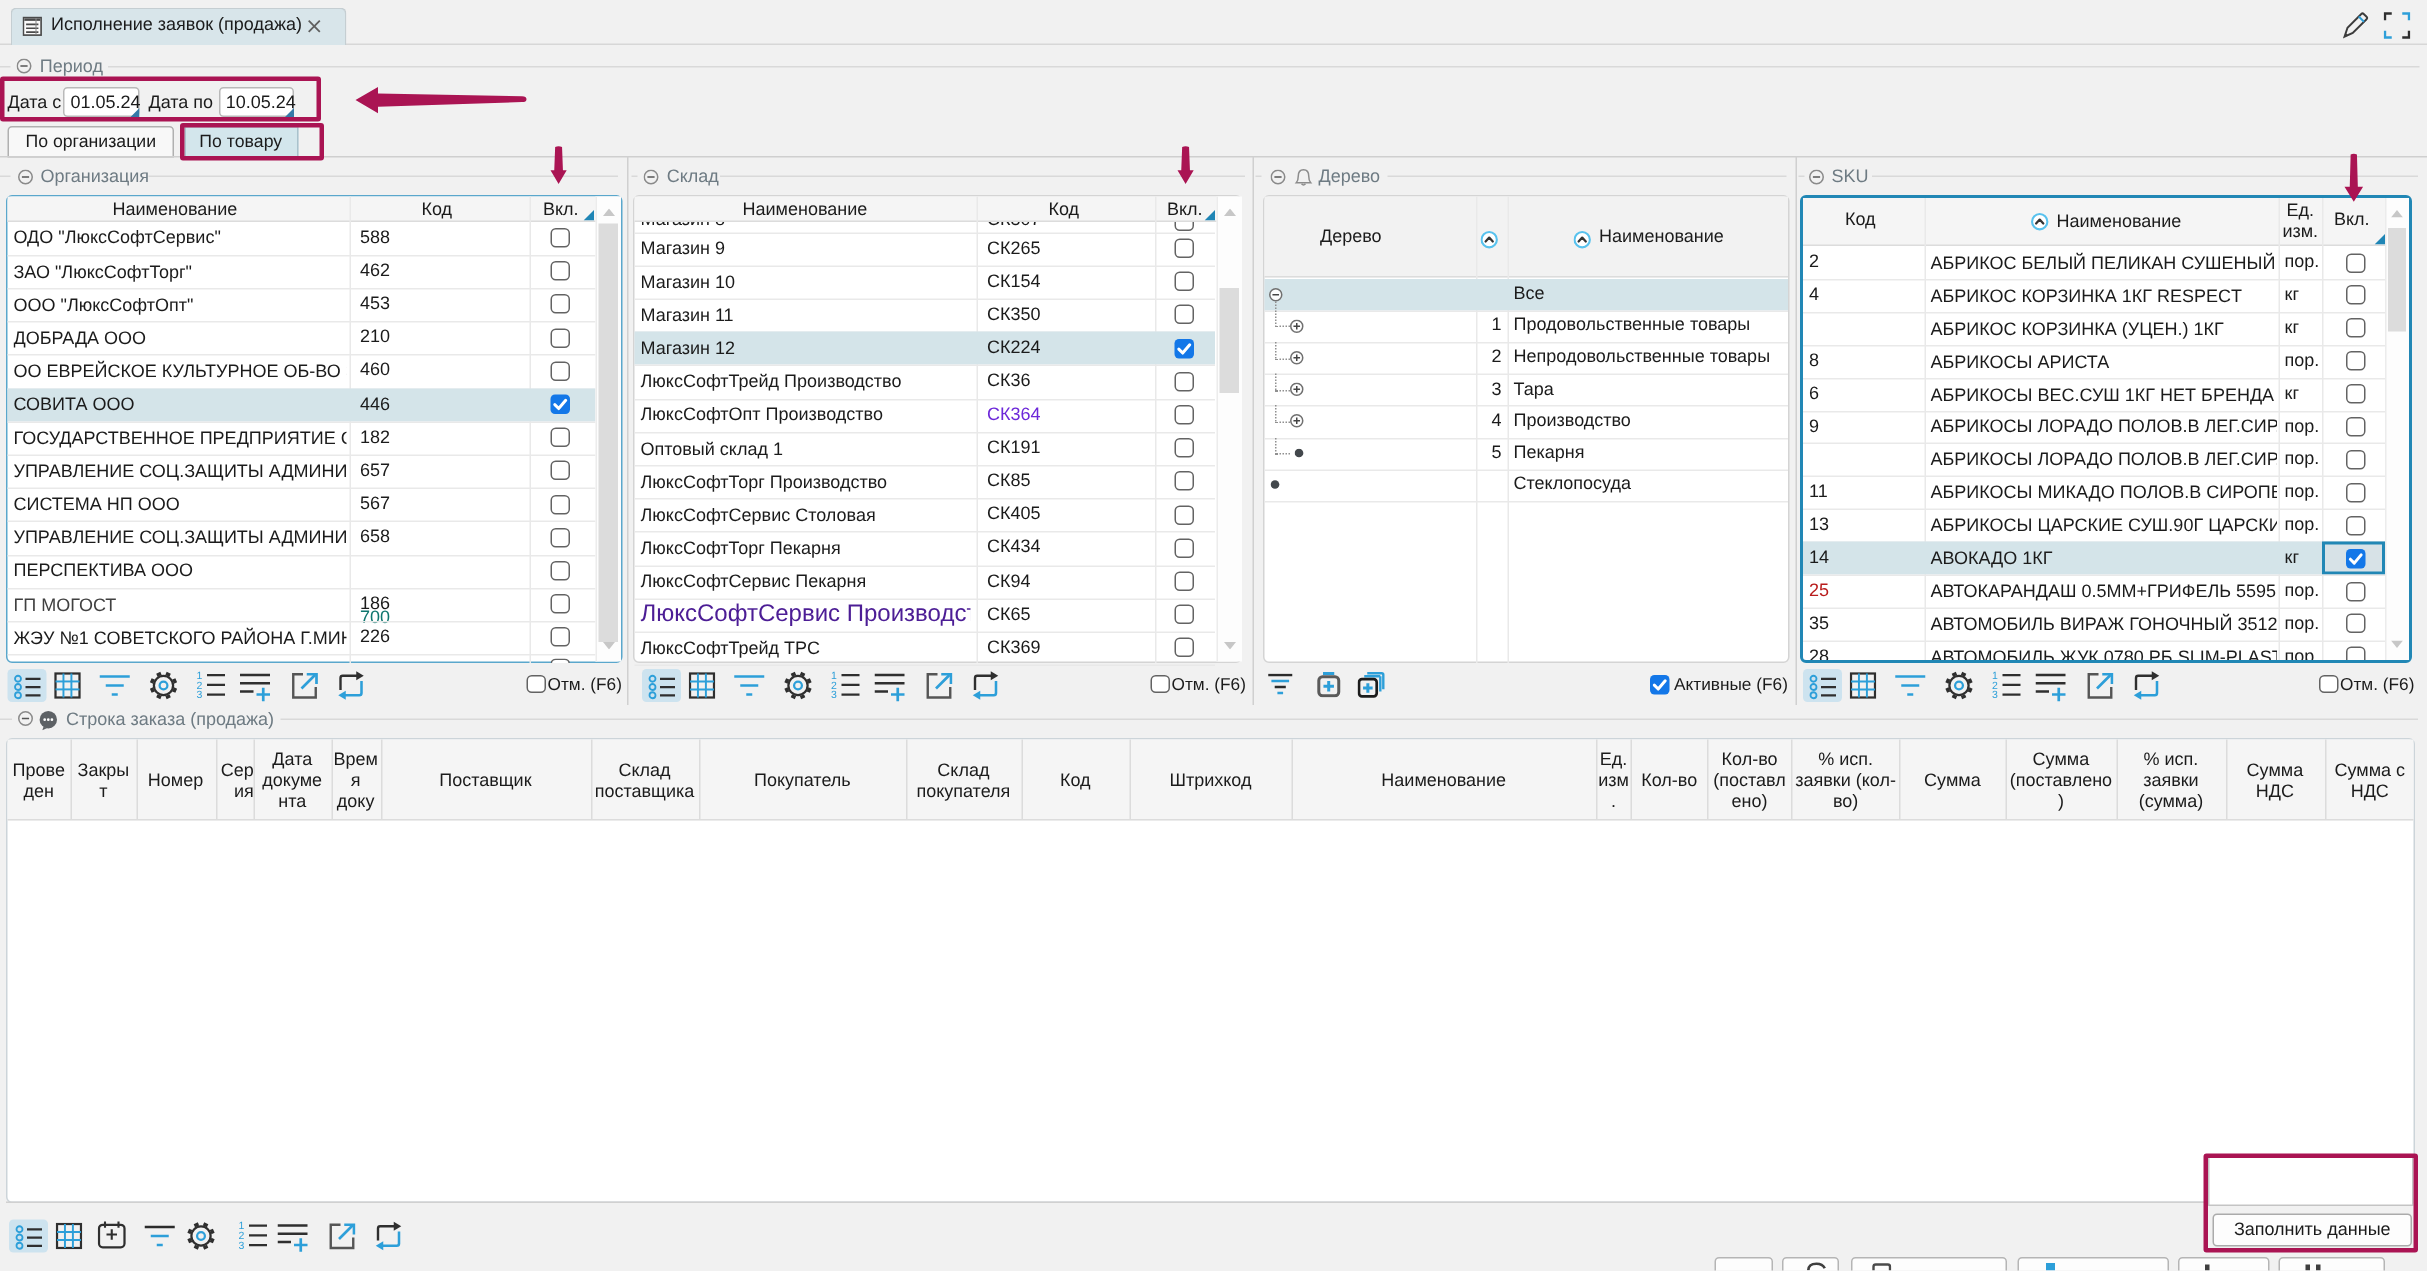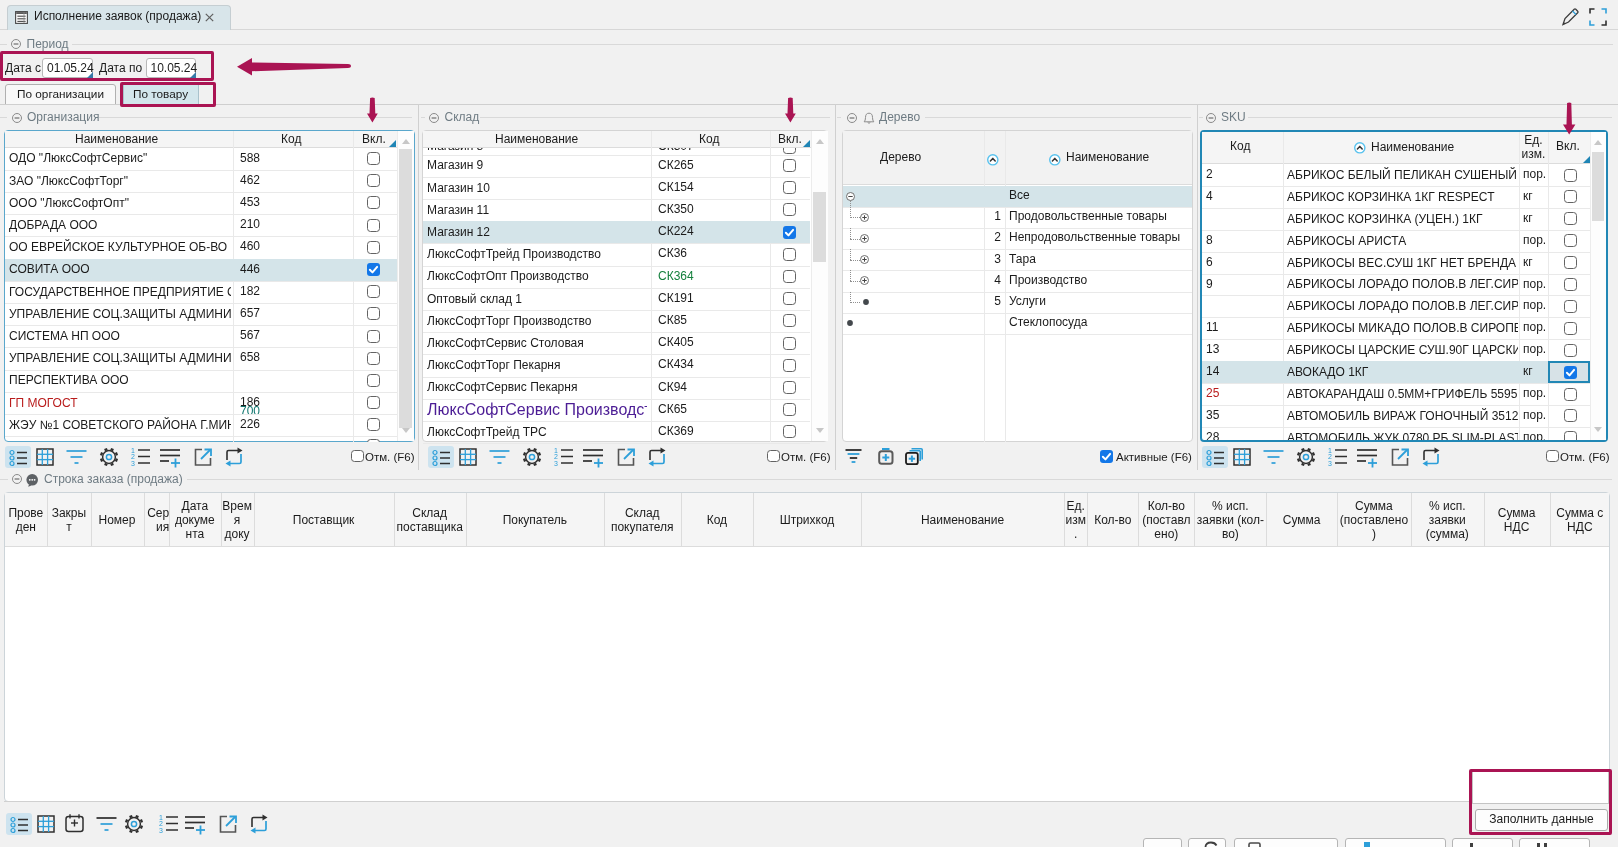--- a/index.html
+++ b/index.html
@@ -117,21 +117,21 @@
 <div class="abs" style="left:367px;top:329.5999999999999px;width:13px;height:13px;background:#fff;border:1.2px solid #636363;border-radius:3.5px;box-sizing:border-box"></div>
 <div class="abs" style="left:5px;top:347.2999999999999px;width:392px;height:1px;background:#e9e9e9"></div>
 <div class="t" style="left:9px;top:350.2px;font-size:12px;color:#1b1b1b;width:222px;overflow:hidden;line-height:16px">УПРАВЛЕНИЕ СОЦ.ЗАЩИТЫ АДМИНИСТРАЦ</div>
 <div class="t" style="left:240px;top:351.2999999999999px;font-size:12px;color:#1b1b1b;">658</div>
 <div class="abs" style="left:367px;top:351.7999999999999px;width:13px;height:13px;background:#fff;border:1.2px solid #636363;border-radius:3.5px;box-sizing:border-box"></div>
 <div class="abs" style="left:5px;top:369.4999999999999px;width:392px;height:1px;background:#e9e9e9"></div>
 <div class="t" style="left:9px;top:372.4px;font-size:12px;color:#1b1b1b;width:222px;overflow:hidden;line-height:16px">ПЕРСПЕКТИВА ООО</div>
 <div class="t" style="left:240px;top:361px;font-size:12px;color:#0f766e;margin-top:44px;">700</div>
 <div class="abs" style="left:367px;top:373.9999999999999px;width:13px;height:13px;background:#fff;border:1.2px solid #636363;border-radius:3.5px;box-sizing:border-box"></div>
 <div class="abs" style="left:5px;top:391.6999999999999px;width:392px;height:1px;background:#e9e9e9"></div>
-<div class="t" style="left:9px;top:394.6px;font-size:12px;color:#b91c1c;width:222px;overflow:hidden;line-height:16px">ГП МОГОСТ</div>
+<div class="t" style="left:9px;top:394.6px;font-size:12px;color:#404040;width:222px;overflow:hidden;line-height:16px">ГП МОГОСТ</div>
 <div class="t" style="left:240px;top:395.6999999999999px;font-size:12px;color:#1b1b1b;">186</div>
 <div class="abs" style="left:367px;top:396.1999999999999px;width:13px;height:13px;background:#fff;border:1.2px solid #636363;border-radius:3.5px;box-sizing:border-box"></div>
 <div class="abs" style="left:5px;top:413.89999999999986px;width:392px;height:1px;background:#e9e9e9"></div>
 <div class="t" style="left:9px;top:416.8px;font-size:12px;color:#1b1b1b;width:222px;overflow:hidden;line-height:16px">ЖЭУ №1 СОВЕТСКОГО РАЙОНА Г.МИНСКА</div>
 <div class="t" style="left:240px;top:417.89999999999986px;font-size:12px;color:#1b1b1b;">226</div>
 <div class="abs" style="left:367px;top:418.39999999999986px;width:13px;height:13px;background:#fff;border:1.2px solid #636363;border-radius:3.5px;box-sizing:border-box"></div>
 <div class="abs" style="left:5px;top:436.09999999999985px;width:392px;height:1px;background:#e9e9e9"></div>
 <div class="abs" style="left:367px;top:438.6px;width:13px;height:3.2px;overflow:hidden">
     <div style="left:0;top:0;width:13px;height:13px;background:#fff;border:1.2px solid #636363;border-radius:3.5px;box-sizing:border-box"></div>
   </div>
@@ -245,21 +245,21 @@
 <div class="abs" style="left:783px;top:225.59999999999997px;width:13px;height:13px;background:#1377e8;border-radius:3px"></div>
 <svg class="abs" style="left:783px;top:225.59999999999997px" width="13" height="13" viewBox="0 0 13 13">
     <polyline points="2.86,6.76 5.46,9.36 10.14,3.9" fill="none" stroke="#fff" stroke-width="2" stroke-linecap="round" stroke-linejoin="round"></polyline>
   </svg>
 <div class="abs" style="left:423px;top:243.29999999999995px;width:387px;height:1px;background:#e9e9e9"></div>
 <div class="t" style="left:427px;top:246.2px;font-size:12px;color:#1b1b1b;width:220px;overflow:hidden;line-height:16px">ЛюксСофтТрейд Производство</div>
 <div class="t" style="left:658px;top:247.29999999999995px;font-size:12px;color:#1b1b1b;">СК36</div>
 <div class="abs" style="left:783px;top:247.79999999999995px;width:13px;height:13px;background:#fff;border:1.2px solid #636363;border-radius:3.5px;box-sizing:border-box"></div>
 <div class="abs" style="left:423px;top:265.49999999999994px;width:387px;height:1px;background:#e9e9e9"></div>
 <div class="t" style="left:427px;top:268.4px;font-size:12px;color:#1b1b1b;width:220px;overflow:hidden;line-height:16px">ЛюксСофтОпт Производство</div>
-<div class="t" style="left:658px;top:269.49999999999994px;font-size:12px;color:#15803d;">СК364</div>
+<div class="t" style="left:658px;top:269.49999999999994px;font-size:12px;color:#6d28d9;">СК364</div>
 <div class="abs" style="left:783px;top:269.99999999999994px;width:13px;height:13px;background:#fff;border:1.2px solid #636363;border-radius:3.5px;box-sizing:border-box"></div>
 <div class="abs" style="left:423px;top:287.69999999999993px;width:387px;height:1px;background:#e9e9e9"></div>
 <div class="t" style="left:427px;top:290.6px;font-size:12px;color:#1b1b1b;width:220px;overflow:hidden;line-height:16px">Оптовый склад 1</div>
 <div class="t" style="left:658px;top:291.69999999999993px;font-size:12px;color:#1b1b1b;">СК191</div>
 <div class="abs" style="left:783px;top:292.19999999999993px;width:13px;height:13px;background:#fff;border:1.2px solid #636363;border-radius:3.5px;box-sizing:border-box"></div>
 <div class="abs" style="left:423px;top:309.8999999999999px;width:387px;height:1px;background:#e9e9e9"></div>
 <div class="t" style="left:427px;top:312.8px;font-size:12px;color:#1b1b1b;width:220px;overflow:hidden;line-height:16px">ЛюксСофтТорг Производство</div>
 <div class="t" style="left:658px;top:313.8999999999999px;font-size:12px;color:#1b1b1b;">СК85</div>
 <div class="abs" style="left:783px;top:314.3999999999999px;width:13px;height:13px;background:#fff;border:1.2px solid #636363;border-radius:3.5px;box-sizing:border-box"></div>
 <div class="abs" style="left:423px;top:332.0999999999999px;width:387px;height:1px;background:#e9e9e9"></div>
@@ -424,21 +424,21 @@
   </svg>
 <div class="t" style="left:984px;top:273.8px;width:17px;text-align:right;font-size:12px;color:#1b1b1b">4</div>
 <div class="t" style="left:1009px;top:273.79999999999995px;font-size:12px;color:#1b1b1b;">Производство</div>
 <div class="abs" style="left:843px;top:291.49999999999994px;width:349px;height:1px;background:#e9e9e9"></div>
 <div class="abs" style="left:850px;top:291.5px;width:1px;height:11px;border-left:1px dotted #909090"></div>
 <div class="abs" style="left:850px;top:302.1px;width:10px;height:1px;border-top:1px dotted #909090"></div>
 <svg class="abs" style="left:862.5px;top:299.09999999999997px" width="7" height="7" viewBox="0 0 7 7">
     <circle cx="3" cy="3" r="2.9" fill="#43484c"></circle>
   </svg>
 <div class="t" style="left:984px;top:295.0px;width:17px;text-align:right;font-size:12px;color:#1b1b1b">5</div>
-<div class="t" style="left:1009px;top:294.99999999999994px;font-size:12px;color:#1b1b1b;">Услуги</div>
+<div class="t" style="left:1009px;top:294.99999999999994px;font-size:12px;color:#1b1b1b;">Пекарня</div>
 <div class="abs" style="left:843px;top:312.69999999999993px;width:349px;height:1px;background:#e9e9e9"></div>
 <svg class="abs" style="left:846.5px;top:320.29999999999995px" width="7" height="7" viewBox="0 0 7 7">
     <circle cx="3" cy="3" r="2.9" fill="#43484c"></circle>
   </svg>
 <div class="t" style="left:1009px;top:316.19999999999993px;font-size:12px;color:#1b1b1b;">Стеклопосуда</div>
 <div class="abs" style="left:843px;top:333.8999999999999px;width:349px;height:1px;background:#e9e9e9"></div>
 <svg class="abs" style="left:845px;top:449px" width="18" height="15" viewBox="0 0 18 15">
     <line x1="0.5" y1="1" x2="16.5" y2="1" stroke="#2b2b2b" stroke-width="1.8"></line>
     <line x1="2.6" y1="5" x2="14.4" y2="5" stroke="#2d9fd9" stroke-width="1.8"></line>
     <line x1="4.8" y1="9" x2="12.2" y2="9" stroke="#2b2b2b" stroke-width="1.8"></line>

